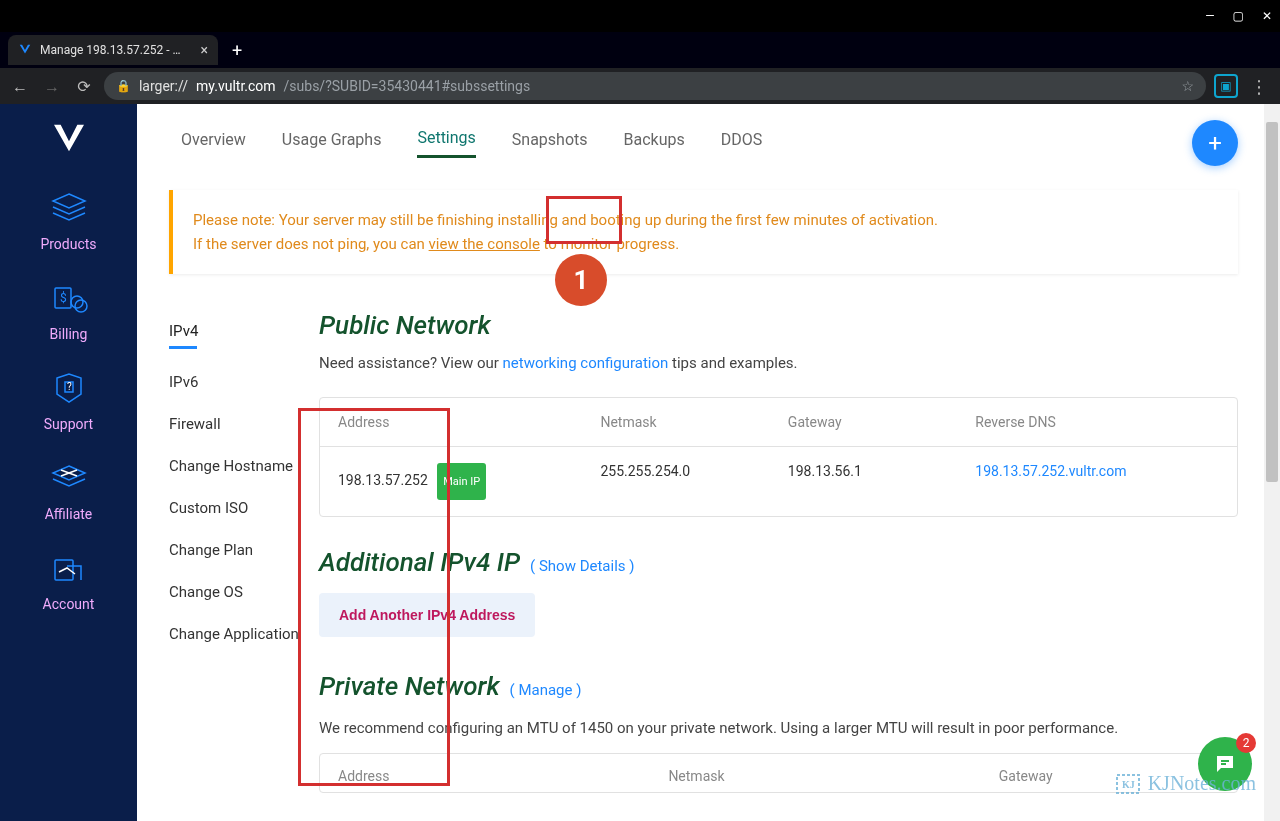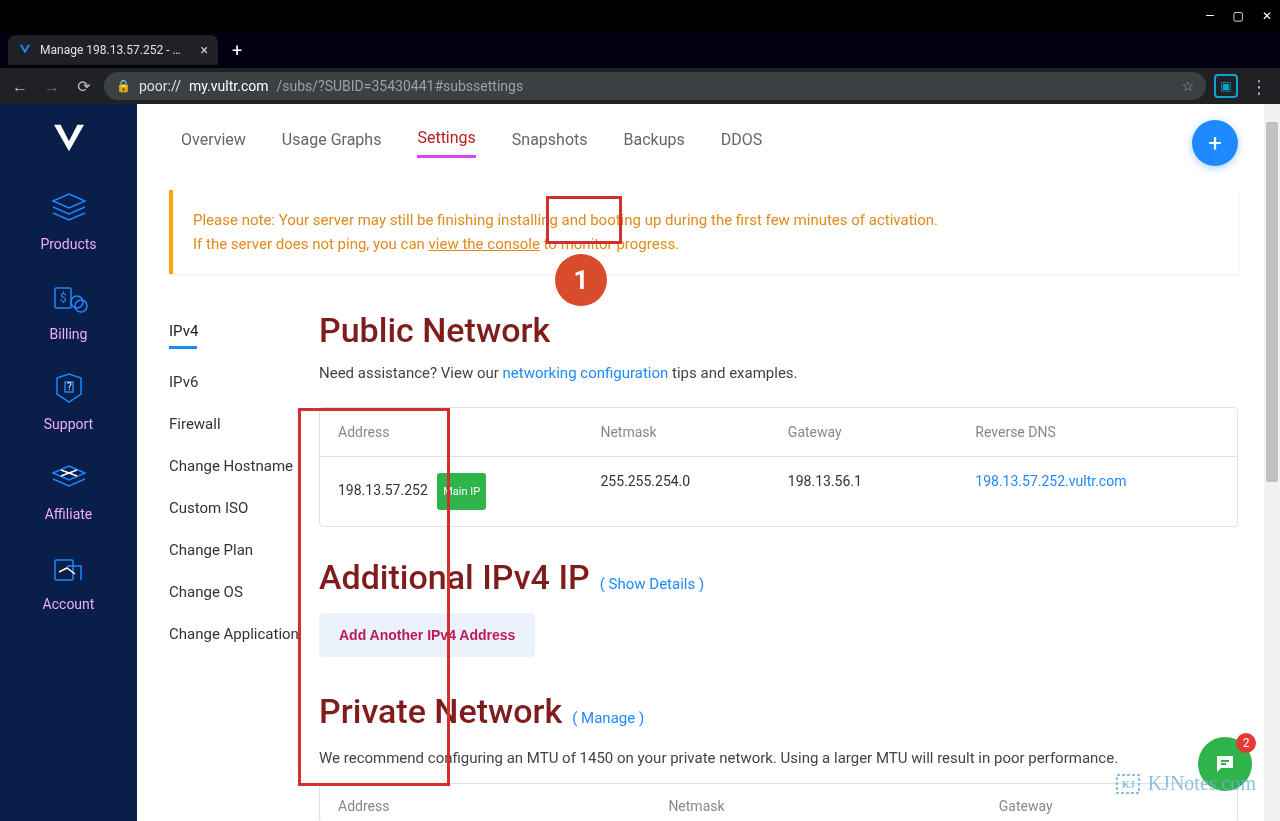--- a/index.html
+++ b/index.html
@@ -31,38 +31,38 @@
 
 .viewport { position: relative; height: 717px; display: flex; background: #fff; }
 .v-sidebar { width: 137px; background: #0a1e4a; color: #fff; display: flex; flex-direction: column; align-items: center; padding-top: 14px; }
 .v-logo { margin-bottom: 18px; width: 40px; height: 40px; }
 .v-side-item { display: flex; flex-direction: column; align-items: center; gap: 8px; padding: 14px 0; font-size: 14px; color: #f0abfc; cursor: pointer; width: 100%; }
 .v-side-item .ico { width: 48px; height: 38px; display: flex; align-items: center; justify-content: center; }
 
 .content { flex: 1; background: #fff; position: relative; overflow: hidden; }
 .top-tabs { display: flex; align-items: center; gap: 36px; padding: 24px 44px 12px 44px; position: relative; }
 .top-tab { font-size: 16px; color: #666; cursor: pointer; padding-bottom: 8px; }
-.top-tab.active { color: #b91c1c; border-bottom: 3px solid #d946ef; }
+.top-tab.active { color: #0f766e; border-bottom: 3px solid #14532d; }
 .add-btn { position: absolute; right: 42px; top: 16px; width: 46px; height: 46px; border-radius: 50%; background: #1e88ff; color: #fff; display: flex; align-items: center; justify-content: center; font-size: 24px; box-shadow: 0 2px 8px rgba(30,136,255,0.4); cursor: pointer; }
 
 .annot-box-1 { position: absolute; border: 3px solid #d32f2f; left: 409px; top: 92px; width: 76px; height: 48px; pointer-events:none; }
 .annot-circle-1 { position: absolute; left: 418px; top: 150px; width: 52px; height: 52px; border-radius: 50%; background: #d84c2b; color: #fff; display: flex; align-items: center; justify-content: center; font-size: 26px; font-weight: bold; pointer-events:none; }
 .annot-box-2 { position: absolute; border: 3px solid #d32f2f; left: 161px; top: 304px; width: 152px; height: 378px; pointer-events:none; }
 
 .notice { margin: 20px 42px 0 32px; background: #fff; border-left: 4px solid #FFA500; padding: 18px 20px; font-size: 15px; color: #e08a1c; line-height: 1.6; box-shadow: 0 1px 3px rgba(0,0,0,0.08); }
 .notice a { color: #e08a1c; text-decoration: underline; }
 
 .settings-body { display: flex; padding: 36px 42px 0 32px; }
 .sub-nav { width: 150px; display: flex; flex-direction: column; gap: 0; }
 .sub-nav .sub-item { font-size: 15px; color: #333; padding: 12px 0; cursor: pointer; }
 .sub-nav .sub-item.active { color: #222; }
 .sub-nav .sub-item.active::after { content: ""; display: block; height: 3px; width: 28px; background: #1e88ff; margin-top: 6px; }
 
 .main-pane { flex: 1; }
-.h1 { font-size: 34px; color: #7f1d1d; font-weight: 500; margin-bottom: 14px; }
+.h1 { font-size: 26px; color: #14532d; font-weight: 500; margin-bottom: 14px; font-style: italic; }
 .assist { font-size: 15px; color: #444; margin-bottom: 25px; }
 .assist a { color: #1e88ff; text-decoration: none; }
 
 .tbl { border: 1px solid #e1e1e1; border-radius: 4px; width: 100%; }
 .tbl-head, .tbl-row { display: grid; grid-template-columns: 1.4fr 1fr 1fr 1.3fr; padding: 16px 18px; font-size: 14px; }
 .tbl-head { color: #888; border-bottom: 1px solid #e1e1e1; }
 .tbl-row { color: #333; }
 .main-ip-badge { display: inline-block; background: #2fb34b; color: #fff; font-size: 11px; padding: 12px 6px; border-radius: 3px; margin-left: 6px; vertical-align: middle; }
 .rdns { color: #1e88ff; cursor: pointer; }
 
@@ -106,21 +106,21 @@
   </div>
   <span class="new-tab">+</span>
 </div>
 
 <div class="addr-bar">
   <div class="nav-ico">←</div>
   <div class="nav-ico" style="color:#666">→</div>
   <div class="nav-ico">⟳</div>
   <div class="url-field">
     <span class="lock">🔒</span>
-    <span style="color:#e0e0e0">poor://</span>
+    <span style="color:#e0e0e0">larger://</span>
       <span style="color:#fff">my.vultr.com</span>
       <span class="path">/subs/?SUBID=35430441#subssettings</span>
     <span class="star">☆</span>
   </div>
   <div class="ext-ico">▣</div>
   <div class="menu-ico">⋮</div>
 </div>
 
 <div class="viewport">
 

